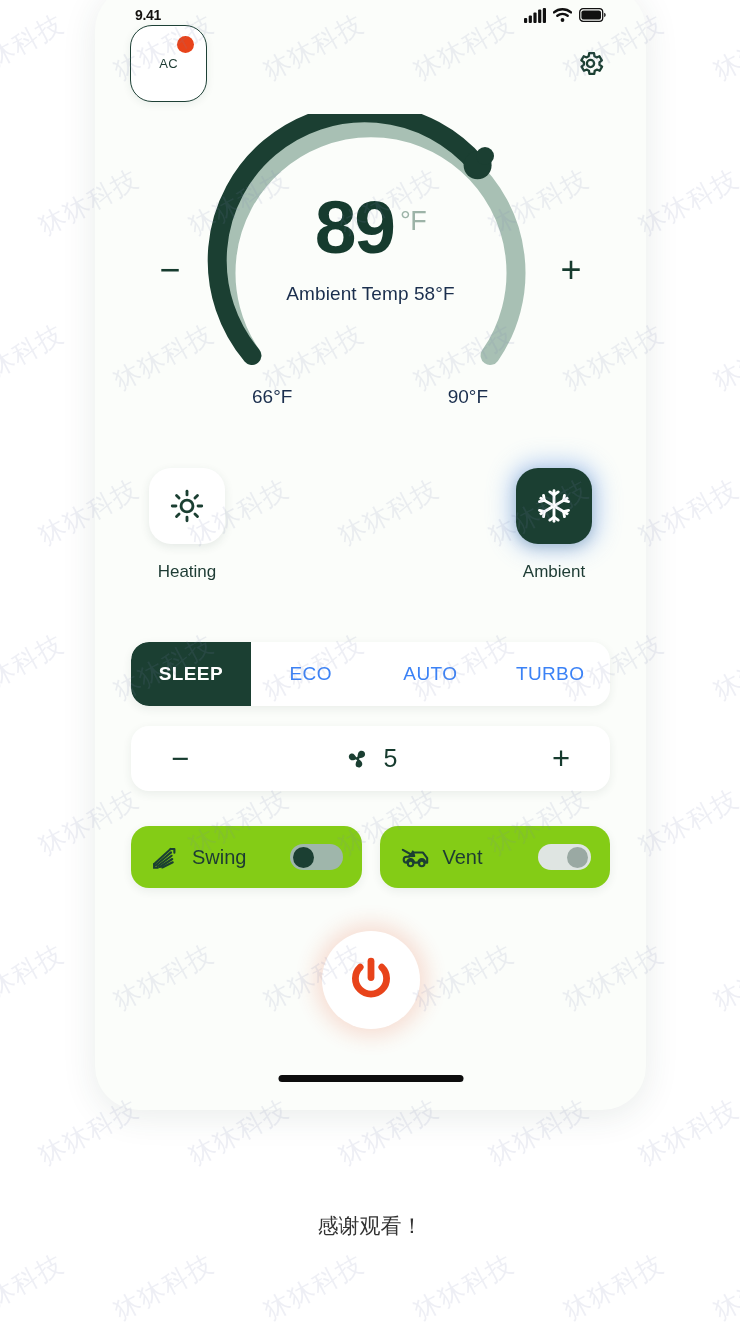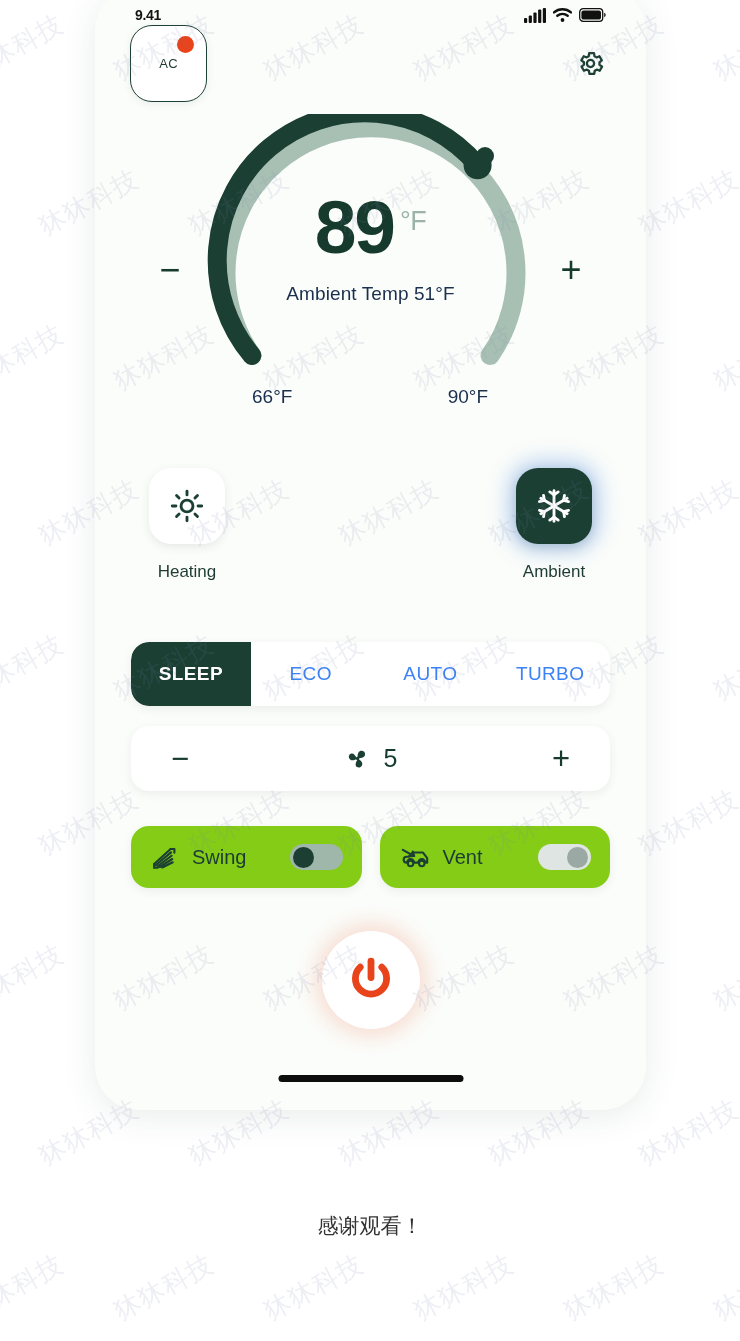--- a/index.html
+++ b/index.html
@@ -482,21 +482,21 @@
 
       <circle cx="271.6" cy="51.3" r="14" fill="#1b3f32"></circle>
       <circle cx="279" cy="42" r="9" fill="#1b3f32"></circle>
     </svg>
 
     <div class="dial-center">
       <div class="temp-row">
         <span class="temp-value">89</span>
         <span class="temp-unit">°F</span>
       </div>
-      <div class="ambient">Ambient Temp 51°F</div>
+      <div class="ambient">Ambient Temp 58°F</div>
     </div>
 
     <div class="minus-side">−</div>
     <div class="plus-side">+</div>
     <div class="range-low">66°F</div>
     <div class="range-high">90°F</div>
   </div>
 
   <div class="modes">
     <div class="mode">

